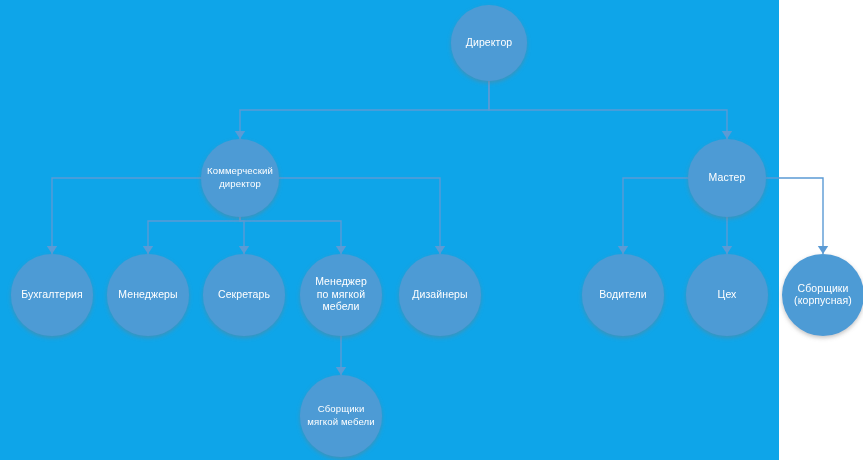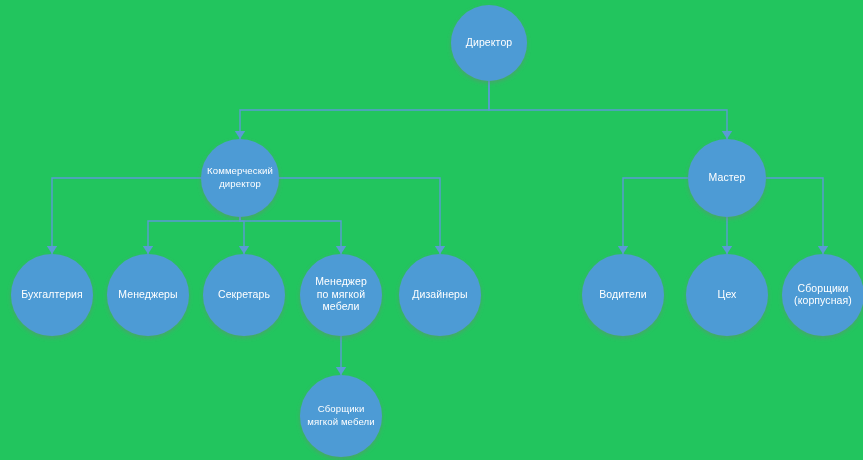--- a/index.html
+++ b/index.html
@@ -9,23 +9,23 @@
     background: #ffffff;
   }
   body {
     width: 863px;
     height: 460px;
     overflow: hidden;
     font-family: "Liberation Sans", sans-serif;
   }
   #chart-root {
     position: relative;
-    width: 863px;
+    width: 779px;
     height: 460px;
-    background: #22c55e;
+    background: #0ea5e9;
   }
   svg#org-svg {
     position: absolute;
     top: 0;
     left: 0;
     width: 863px;
     height: 460px;
     display: block;
   }
   .node-circle {

